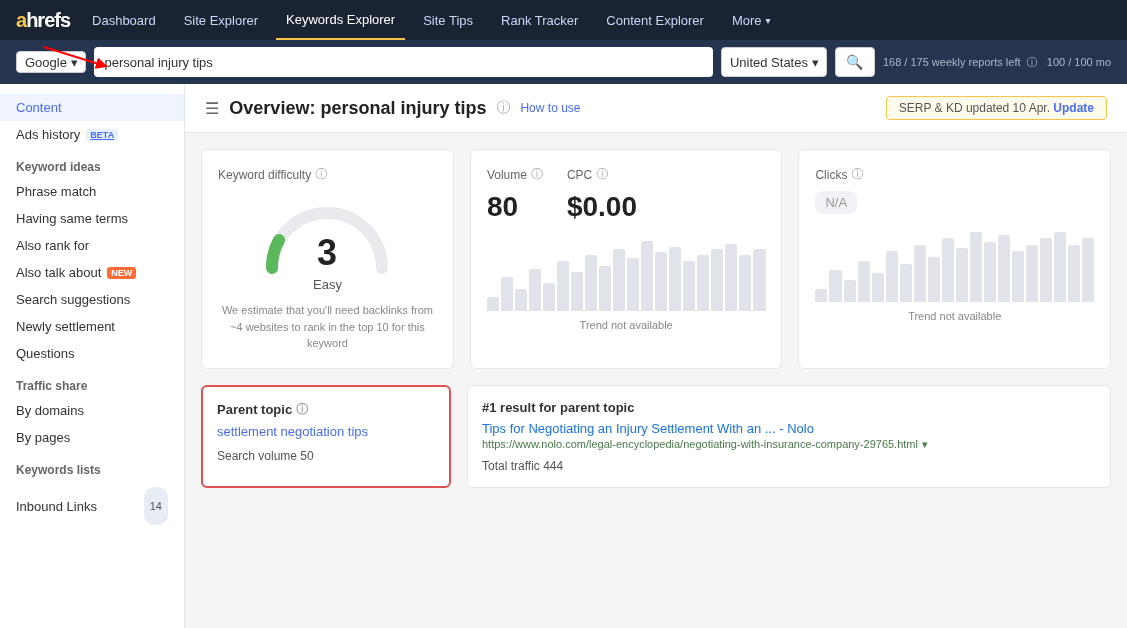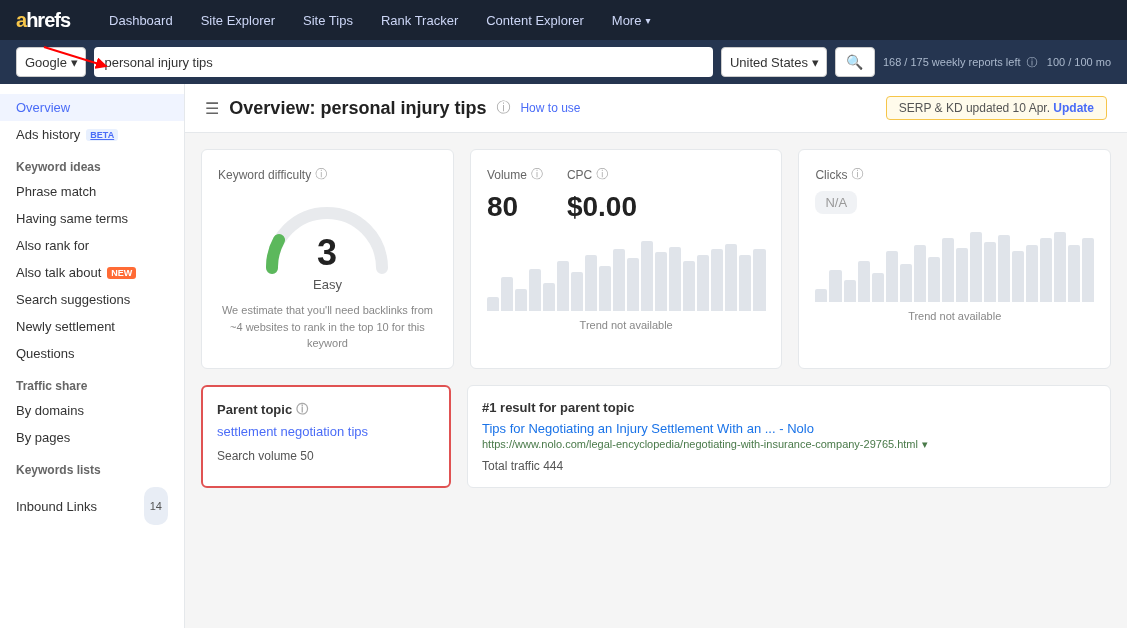--- a/index.html
+++ b/index.html
@@ -11,21 +11,21 @@
       display: flex;
       align-items: center;
       padding: 0 16px;
       height: 40px;
       gap: 8px;
     }
     .nav-logo {
       color: #fff;
       font-size: 20px;
       font-weight: bold;
-      margin-right: 21px;
+      margin-right: 4px;
       letter-spacing: -1px;
     }
     .nav-logo span { color: #f6c549; }
     .nav-item {
       color: #ccd6f6;
       font-size: 13px;
       padding: 7px 10px;
       height: 40px;
       display: flex;
       align-items: center;
@@ -44,21 +44,21 @@
       padding: 8px 16px;
       gap: 8px;
       height: 44px;
     }
     .search-engine-select {
       background: #fff;
       border: 1px solid #ccc;
       border-radius: 4px;
       padding: 4px 8px;
       font-size: 13px;
-      height: 30px;
+      height: 22px;
       display: flex;
       align-items: center;
       gap: 4px;
       cursor: pointer;
       white-space: nowrap;
     }
     .search-input-wrapper {
       flex: 1;
       background: #fff;
       border-radius: 4px;
@@ -375,20 +375,21 @@
   </style>
 </head>
 <body>
 
 <nav class="top-nav">
   <div class="nav-logo">
     <span>a</span>hrefs
   </div>
   <div class="nav-item">Dashboard</div>
   <div class="nav-item">Site Explorer</div>
+  <div class="nav-item active">Keywords Explorer</div>
   <div class="nav-item">Site Tips</div>
   <div class="nav-item">Rank Tracker</div>
   <div class="nav-item">Content Explorer</div>
   <div class="nav-item nav-more">
     <span>More</span>
     <span class="nav-more-arrow">▾</span>
   </div>
 </nav>
 
 <div class="search-bar">
@@ -419,21 +420,21 @@
     <span>168 / 175 weekly reports left</span>
     &nbsp;ⓘ&nbsp;&nbsp;
     <span>100 / 100 mo</span>
   </div>
 </div>
 
 <div class="main-layout">
 
   <aside class="sidebar">
     <div class="sidebar-item active">
-      <span>Overview</span>
+      <span>Content</span>
     </div>
     <div class="sidebar-item">
       <span>Ads history</span>
       <span class="badge-beta">BETA</span>
     </div>
 
     <div class="sidebar-section-title">Keyword ideas</div>
 
     <div class="sidebar-item">
       <span>Phrase match</span>

